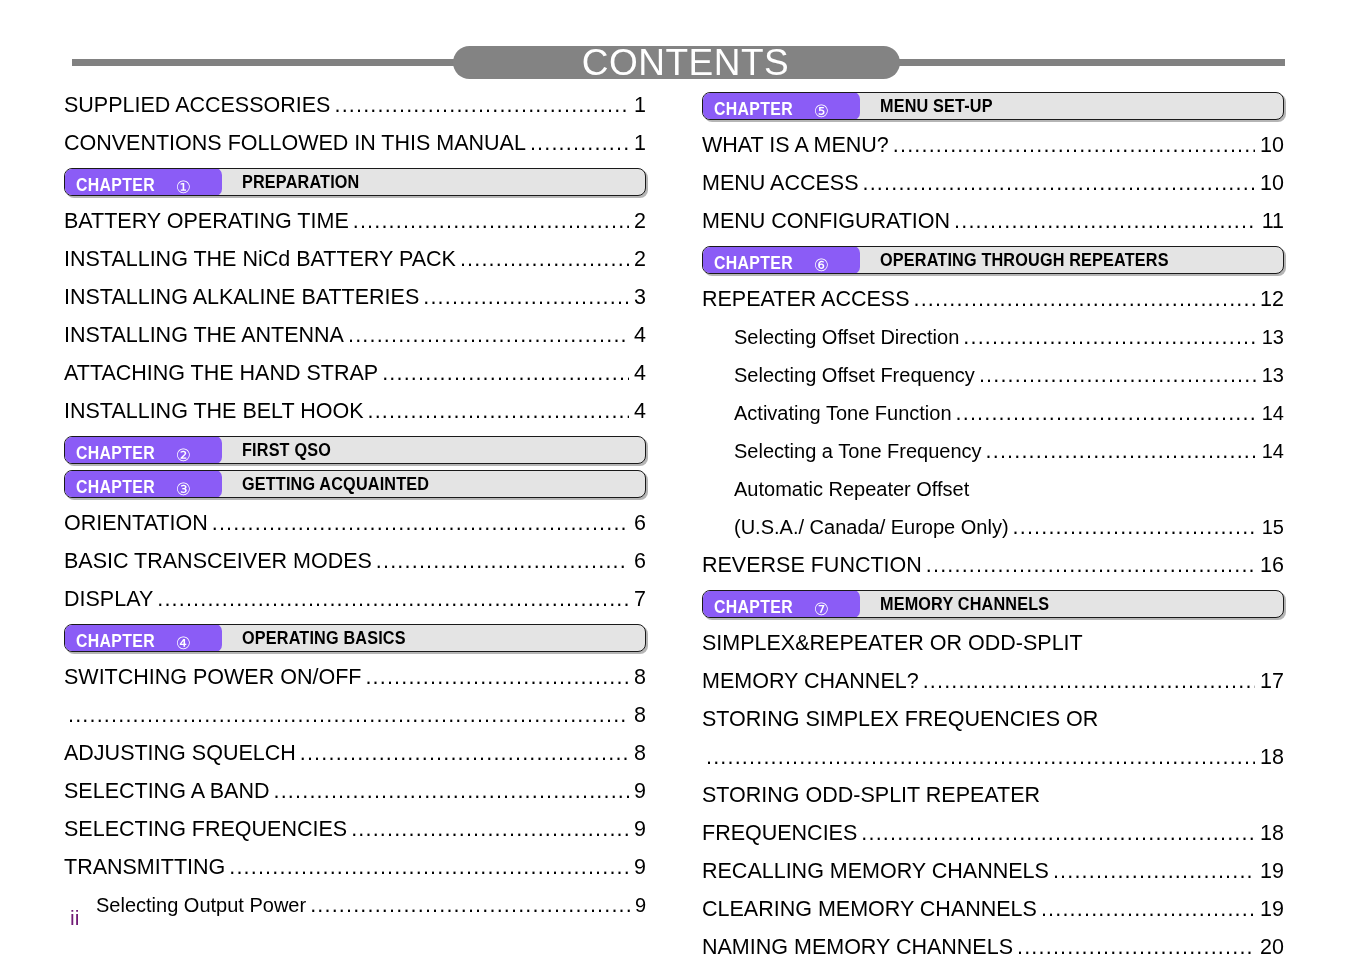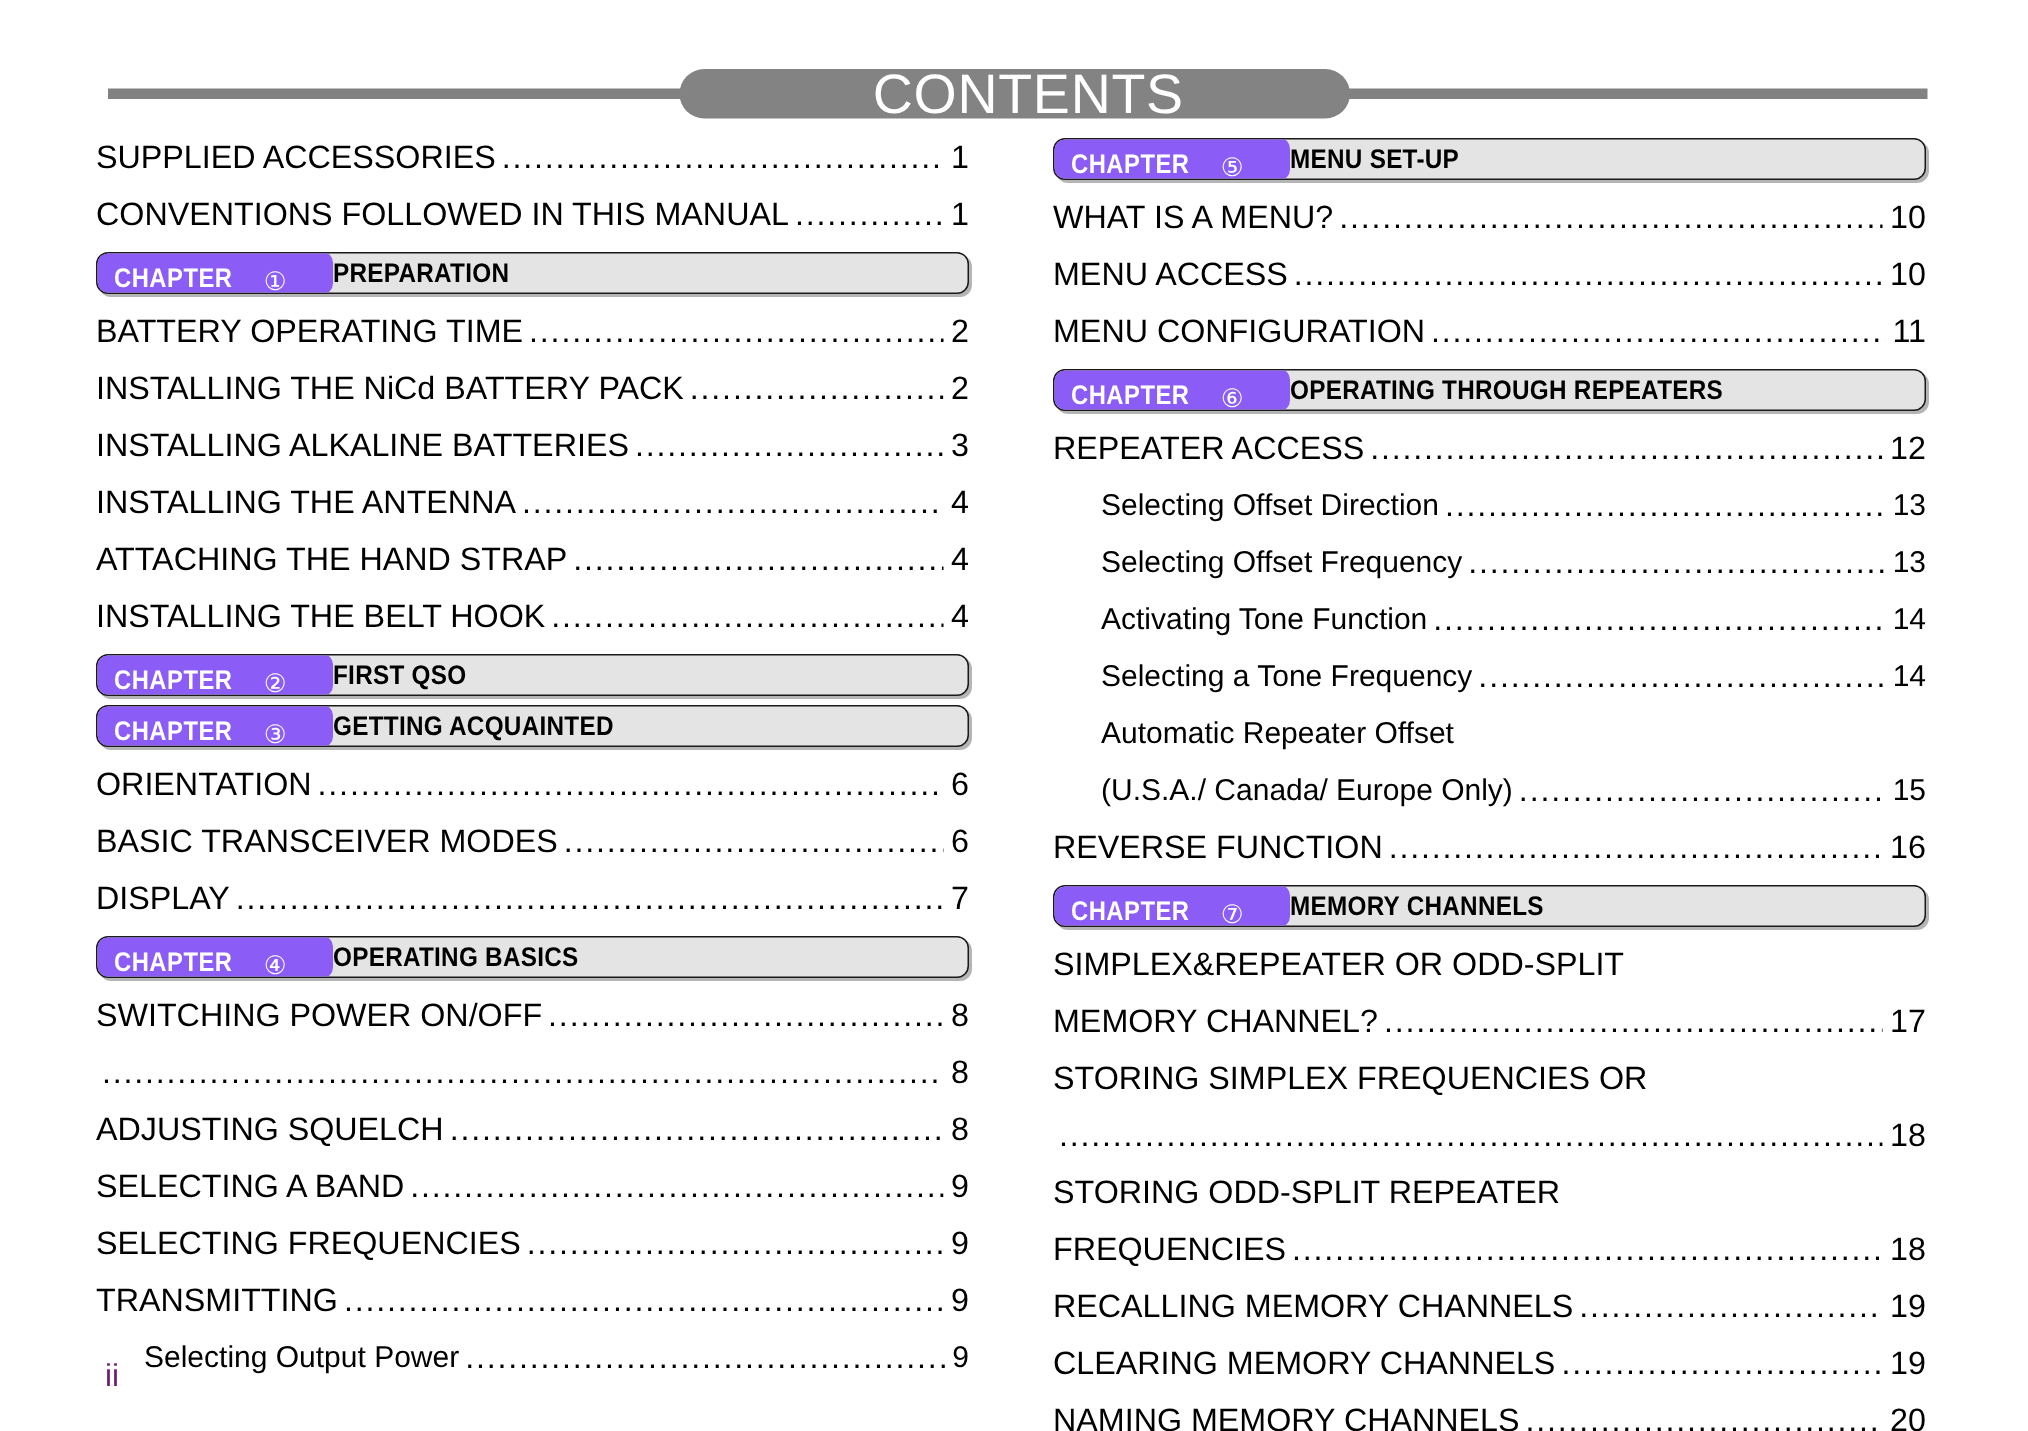--- a/index.html
+++ b/index.html
@@ -110,20 +110,21 @@
     color: #ffffff;
     font-size: 17px;
     line-height: 1;
     margin-left: 10px;
     white-space: nowrap;
   }
   .chapter-title {
     flex: 1;
     display: flex;
     align-items: center;
+    padding-left: 20px;
     color: #000000;
     font-size: 18px;
     font-weight: bold;
     letter-spacing: 0.2px;
     white-space: nowrap;
   }
   .chapter-title > span {
     transform: scaleX(0.9);
     transform-origin: left center;
     display: inline-block;

